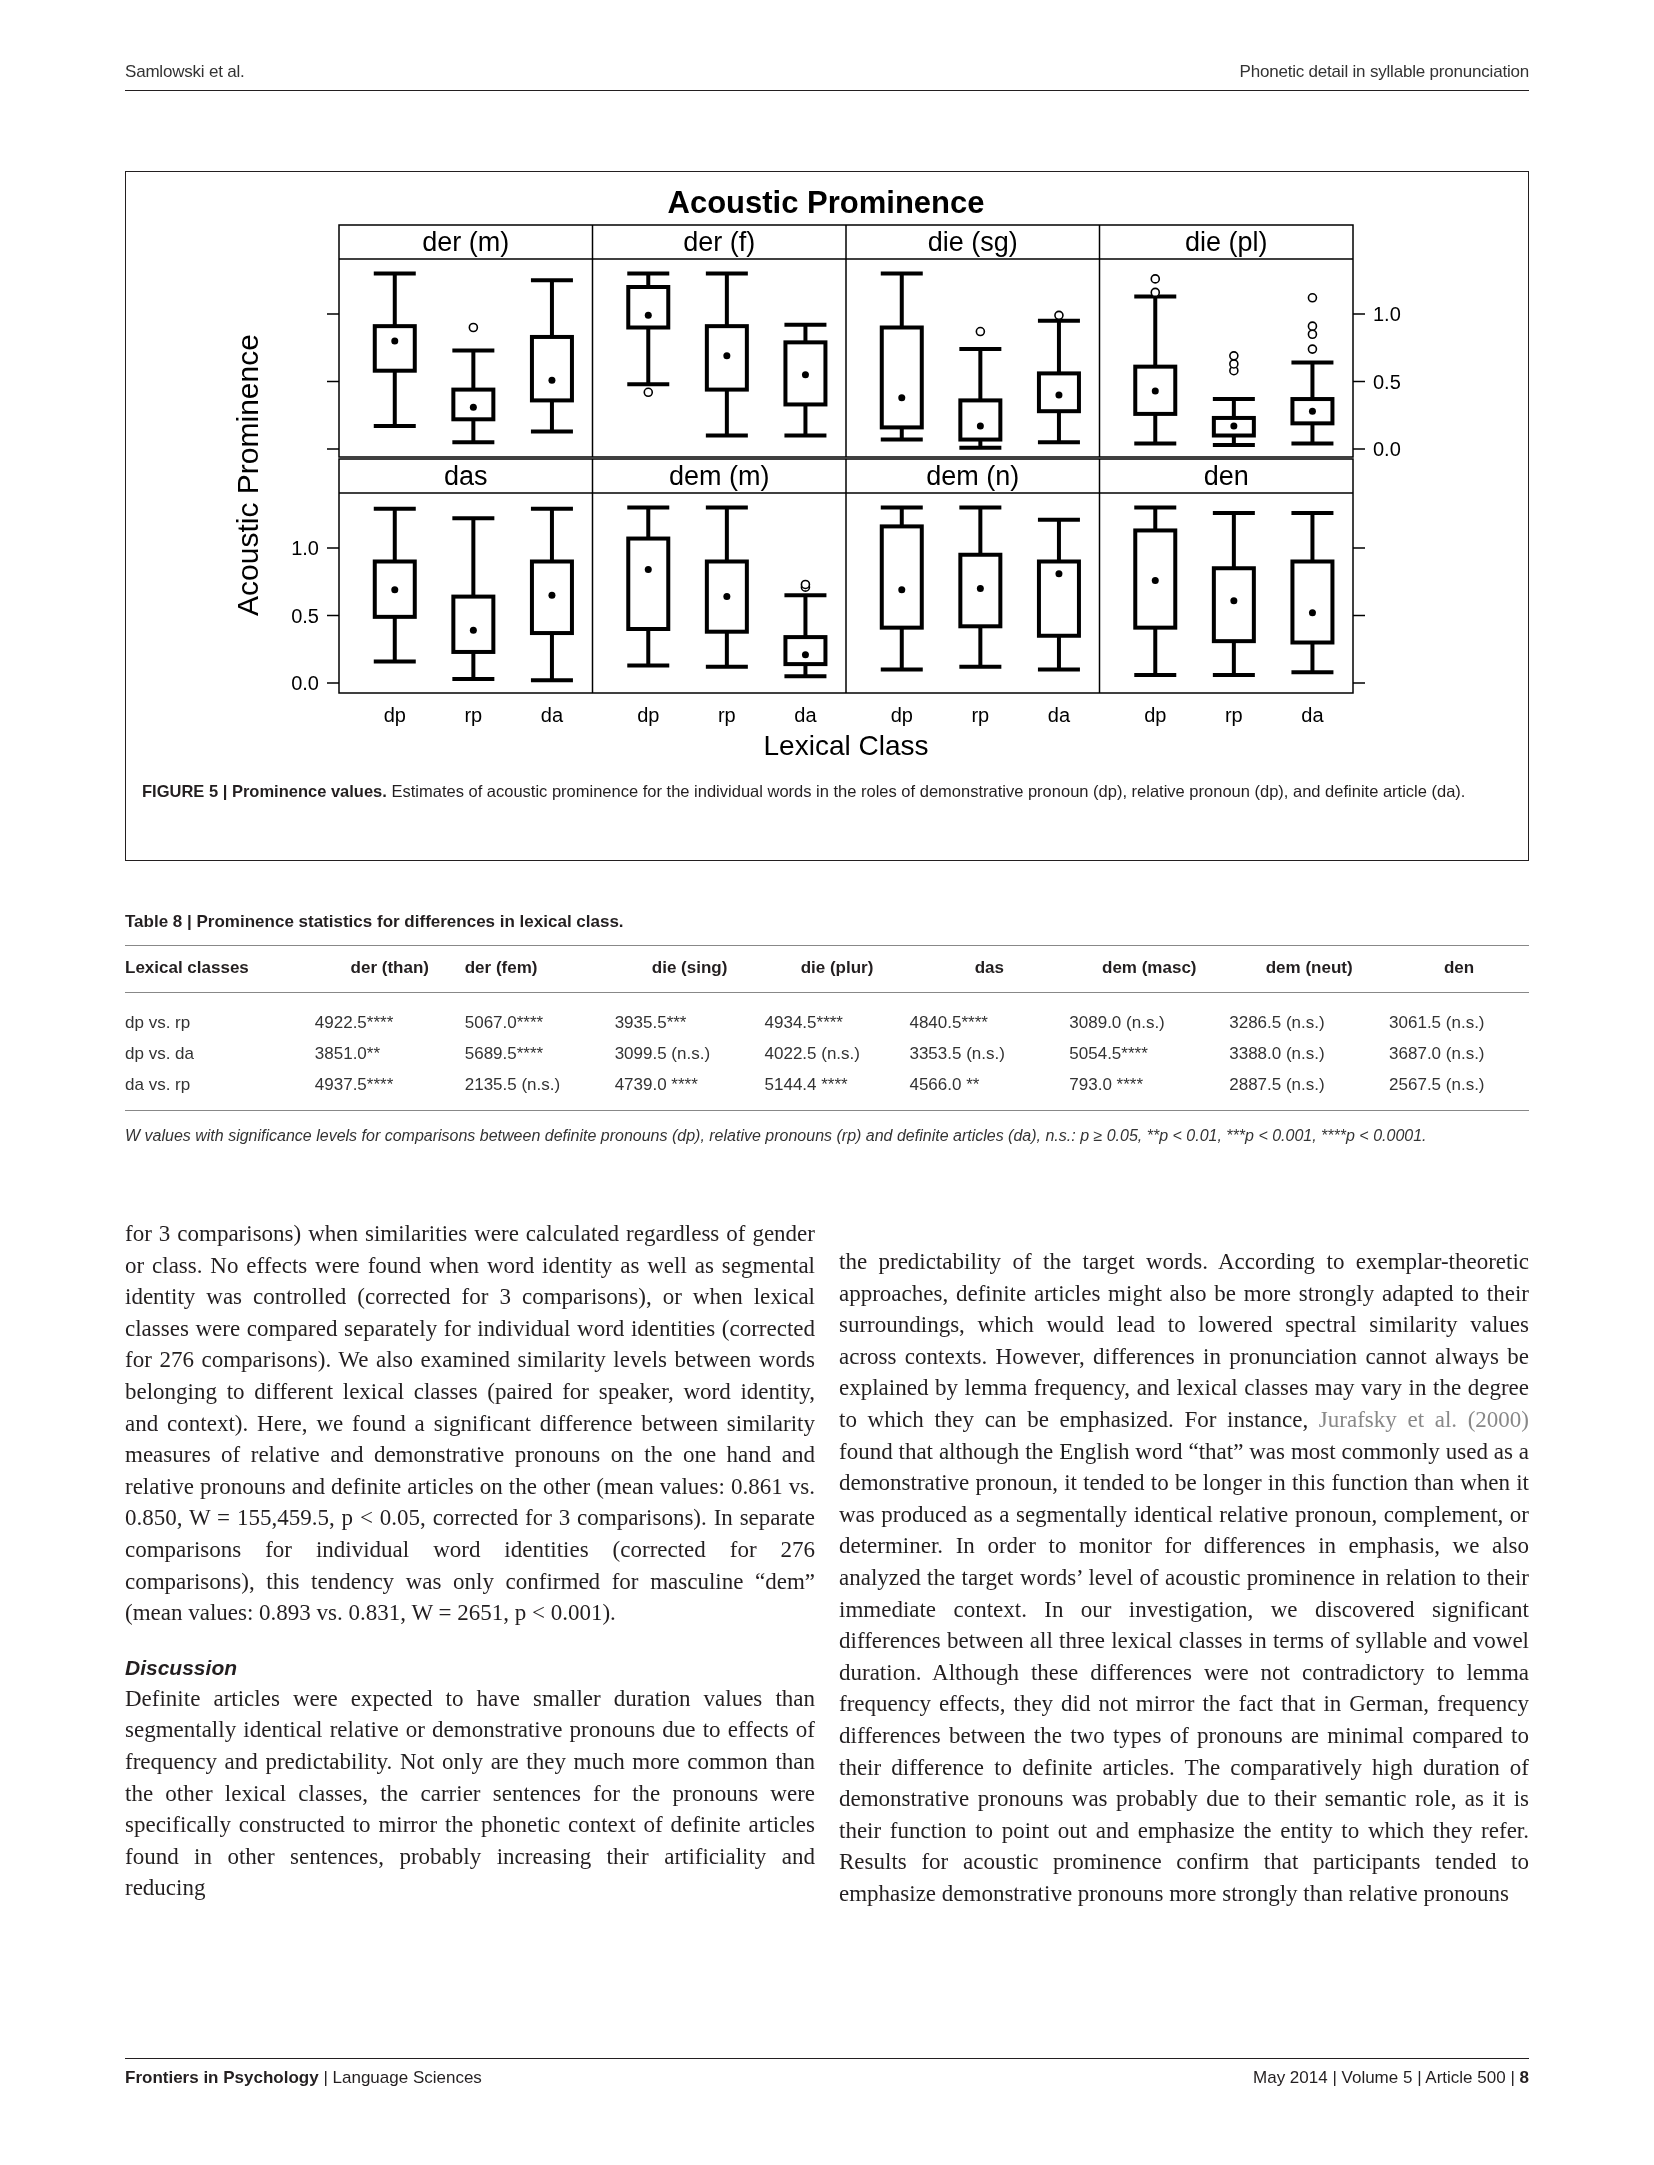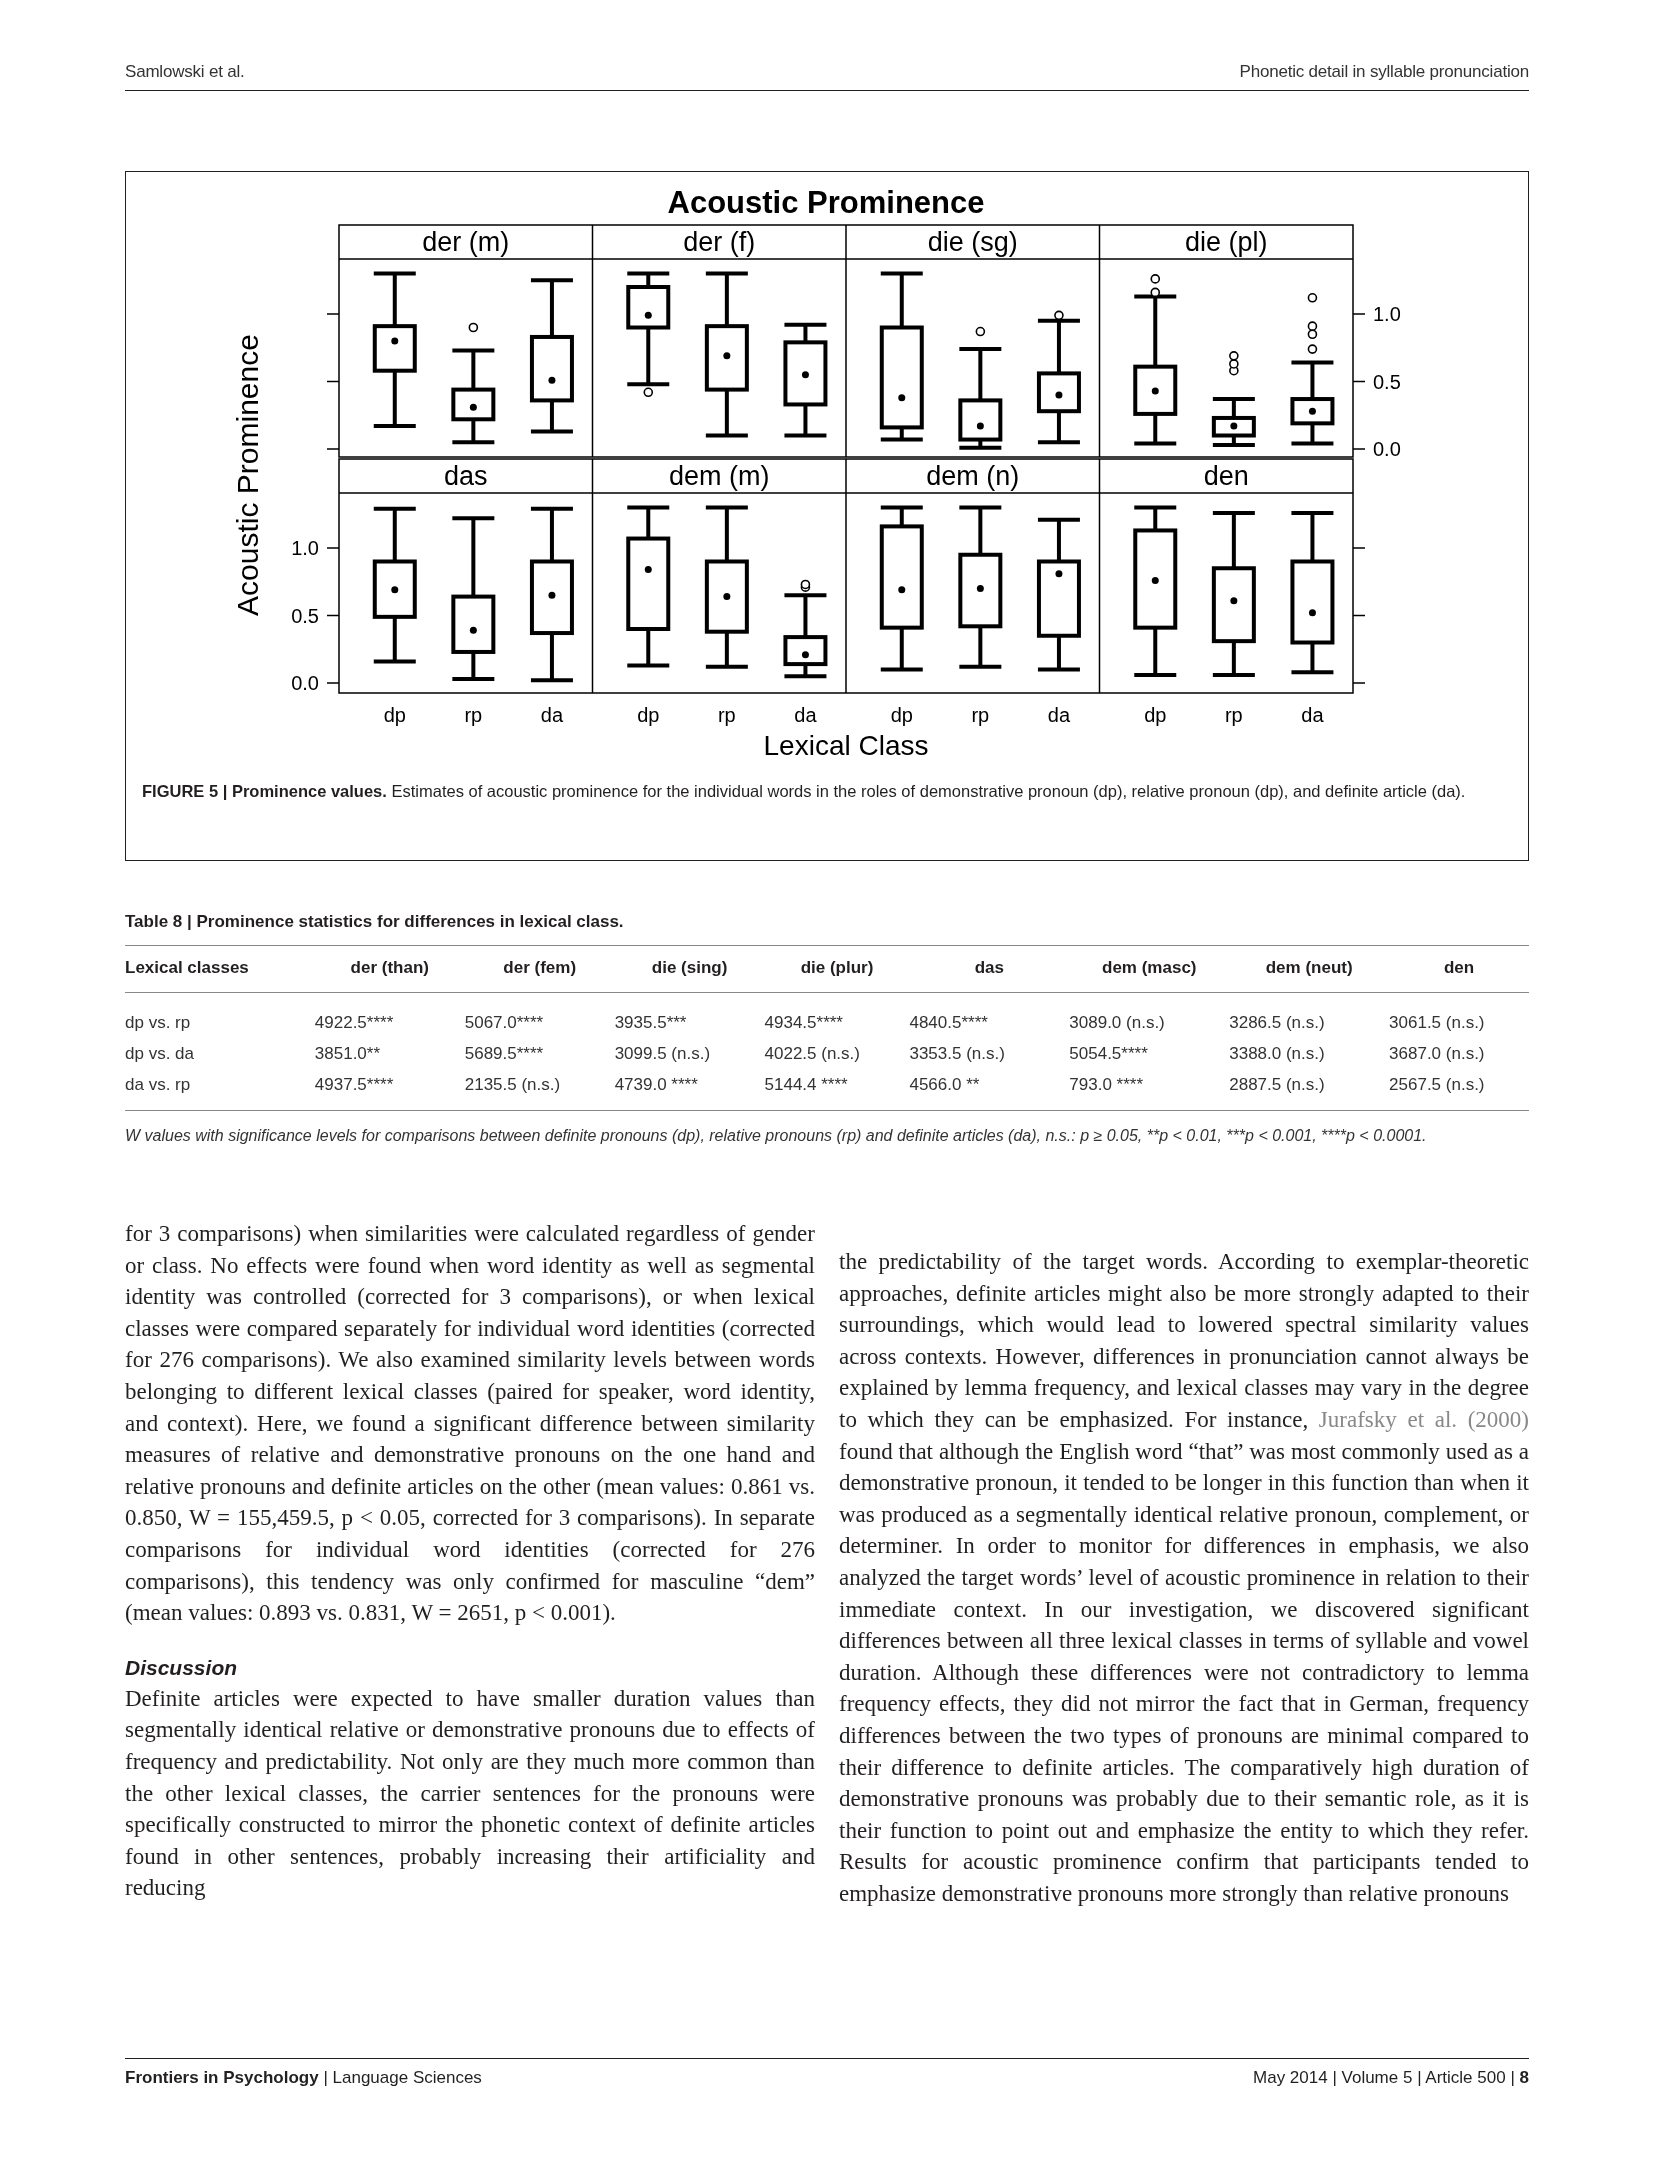--- a/index.html
+++ b/index.html
@@ -255,21 +255,21 @@
 </svg>
 
 <div class="caption"><b>FIGURE 5 | Prominence values.</b><span> Estimates of acoustic prominence for the individual words in the roles of demonstrative pronoun (dp), relative pronoun (dp), and definite article (da).</span></div>
 
 <div class="table-title">Table 8 | Prominence statistics for differences in lexical class.</div>
 <table class="stats">
   <thead>
       <tr id="thead-row">
         <th style="width: 190px;">Lexical classes</th>
         <th style="width: 150px; text-align: center;">der (than)</th>
-        <th style="width: 150px; text-align: center;">der (fem)</th>
+        <th style="width: 150px; ">der (fem)</th>
         <th style="width: 150px; text-align: center;">die (sing)</th>
         <th style="width: 145px; text-align: center;">die (plur)</th>
         <th style="width: 160px; text-align: center;">das</th>
         <th style="width: 160px; text-align: center;">dem (masc)</th>
         <th style="width: 160px; text-align: center;">dem (neut)</th>
         <th style="width: 140px; text-align: center;">den</th>
       </tr>
     </thead>
   <tbody id="tbody">
       <tr class="first">

